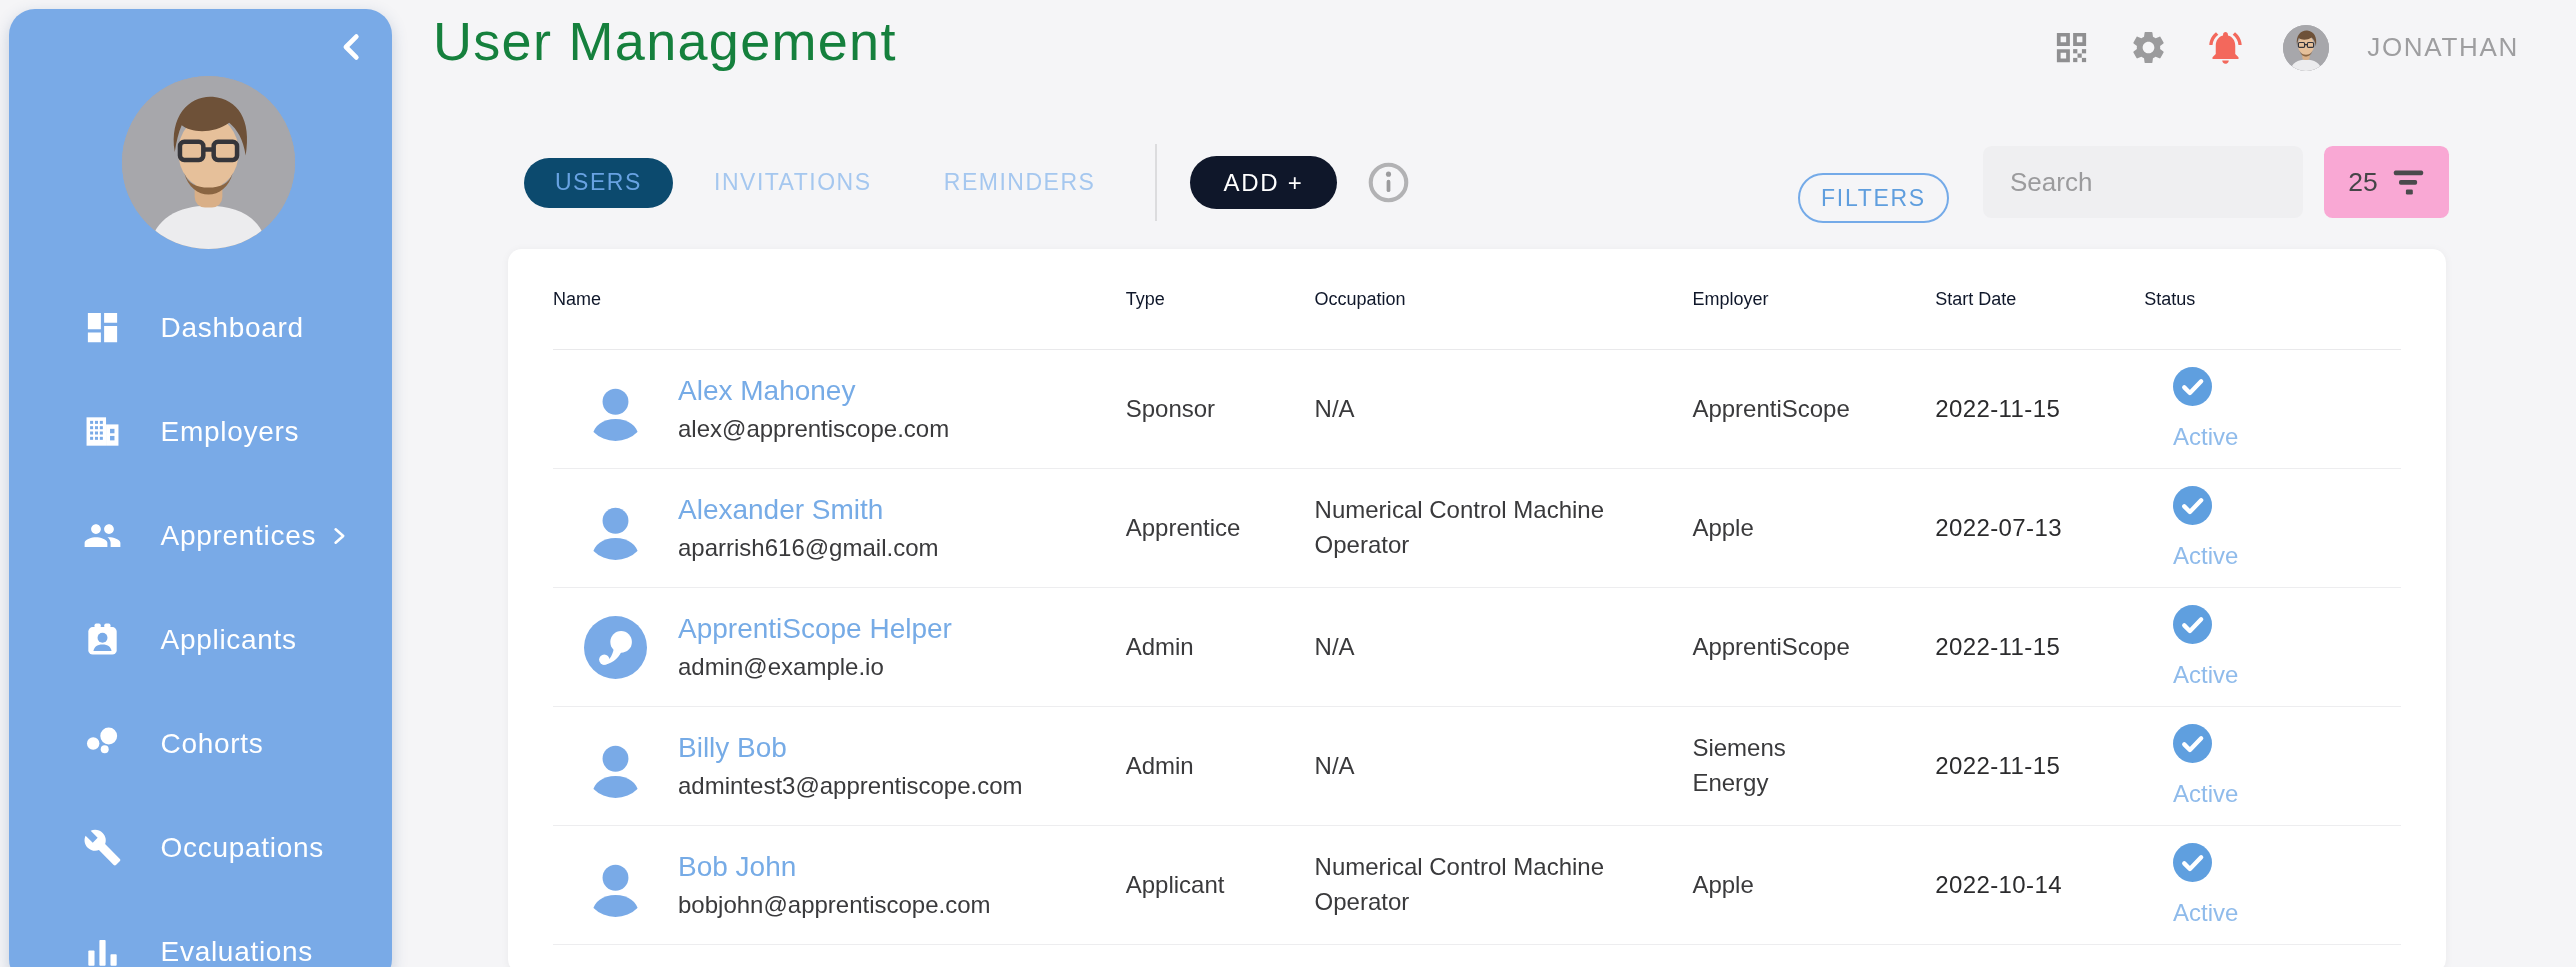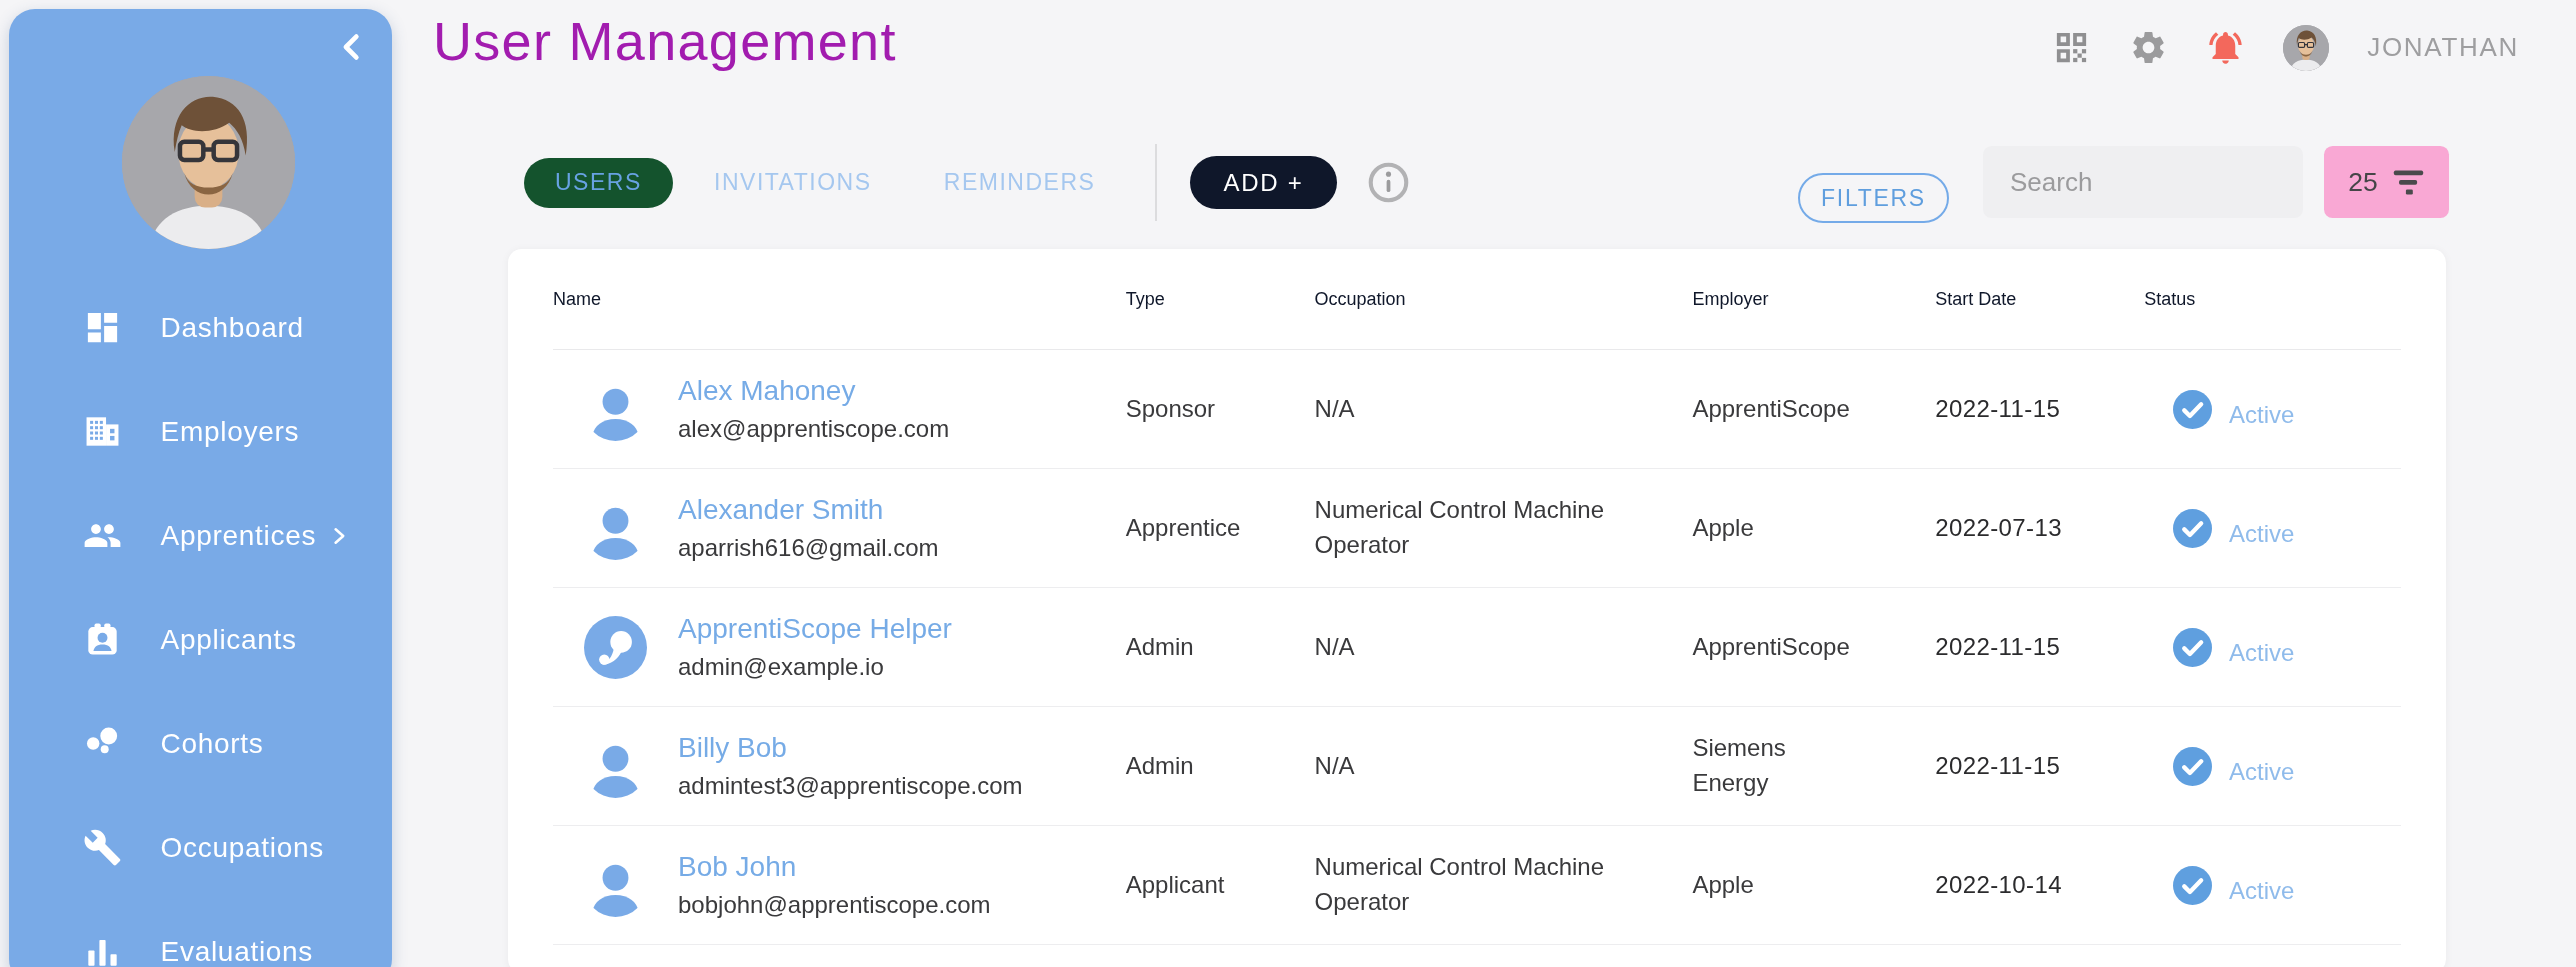--- a/index.html
+++ b/index.html
@@ -35,21 +35,21 @@
     padding-left:74px; color:#ffffff; cursor:pointer;
   }
   .menu-icon { width:39px; height:39px; margin-right:39px; flex:0 0 auto; display:flex; align-items:center; justify-content:center; }
   .menu-icon svg { width:39px; height:39px; display:block; }
   .menu-label { font-size:28px; letter-spacing:0.7px; font-weight:400; }
   .submenu-chevron { position:absolute; left:319px; top:50%; margin-top:-11px; width:22px; height:22px; }
 
   
   .page-title {
     position:absolute; left:433px; top:10.3px;
-    font-size:54px; font-weight:300; color:#a21caf; letter-spacing:1.3px;
+    font-size:54px; font-weight:300; color:#15803d; letter-spacing:1.3px;
   }
   .topbar-right {
     position:absolute; top:22px; right:57px; height:51px;
     display:flex; align-items:center; gap:38px;
   }
   .tb-icon { width:39px; height:39px; cursor:pointer; display:flex; align-items:center; justify-content:center; }
   .tb-icon svg { width:100%; height:100%; }
   .tb-avatar { width:46px; height:46px; border-radius:50%; overflow:hidden; background:#a7a7ab; cursor:pointer; }
   .tb-avatar svg { width:100%; height:100%; display:block; }
   .tb-username { font-size:26px; color:#9e9ea0; letter-spacing:1.7px; }
@@ -57,21 +57,21 @@
   
   .tabs-row {
     position:absolute; left:524px; top:144px; height:77px;
     display:flex; align-items:center;
   }
   .tab {
     font-size:23px; letter-spacing:1.5px; cursor:pointer;
     color:#a5c7ef; padding:0 31px; height:50px;
     display:flex; align-items:center; border-radius:25px;
   }
-  .tab.active { background:#14532d; color:#68a2e2; }
+  .tab.active { background:#0c4a6e; color:#68a2e2; }
   .tab + .tab { margin-left:10.3px; }
   .tabs-divider { width:1.7px; height:77px; background:#dcdcde; margin:0 0 0 29px; }
   .add-btn {
     margin-left:33px; width:147px; height:53px;
     background:#0f172a; border-radius:26.5px; border:none; cursor:pointer;
     color:#ffffff; font-size:24px; letter-spacing:1.7px;
     font-family:"Liberation Sans", sans-serif;
     display:flex; align-items:center; justify-content:center;
   }
   .info-btn { margin-left:31px; width:41px; height:41px; cursor:pointer; }
@@ -127,21 +127,21 @@
   .col-status { width:257px; }
 
   .cell-name { display:flex; align-items:center; padding-left:31px; }
   .row-avatar { width:63px; height:63px; flex:0 0 auto; margin-right:31px; }
   .row-avatar svg { width:63px; height:63px; display:block; }
   .name-link { font-size:28px; color:#76abe6; cursor:pointer; margin-bottom:8.6px; }
   .name-email { font-size:24px; color:#3a3a3c; }
   .body-text { font-size:24px; color:#3a3a3c; line-height:1.45; }
   .date-text { font-size:24px; color:#2b2b2d; font-weight:500; letter-spacing:0.4px; }
   .employer-wrap { display:inline-block; max-width:167px; }
-  .cell-status { display:flex; align-items:flex-end; padding-left:29px; gap:17px; }
+  .cell-status { display:flex; align-items:flex-start; padding-left:29px; gap:17px;flex-direction:column; }
   .status-check { width:39px; height:39px; }
   .status-check svg { width:39px; height:39px; display:block; }
   .status-label { font-size:24px; color:#8fbbeb; }
 </style>
 </head>
 <body>
 
 <svg width="0" height="0" style="position:absolute" aria-hidden="true">
   <defs>
     <clipPath id="avClip">

